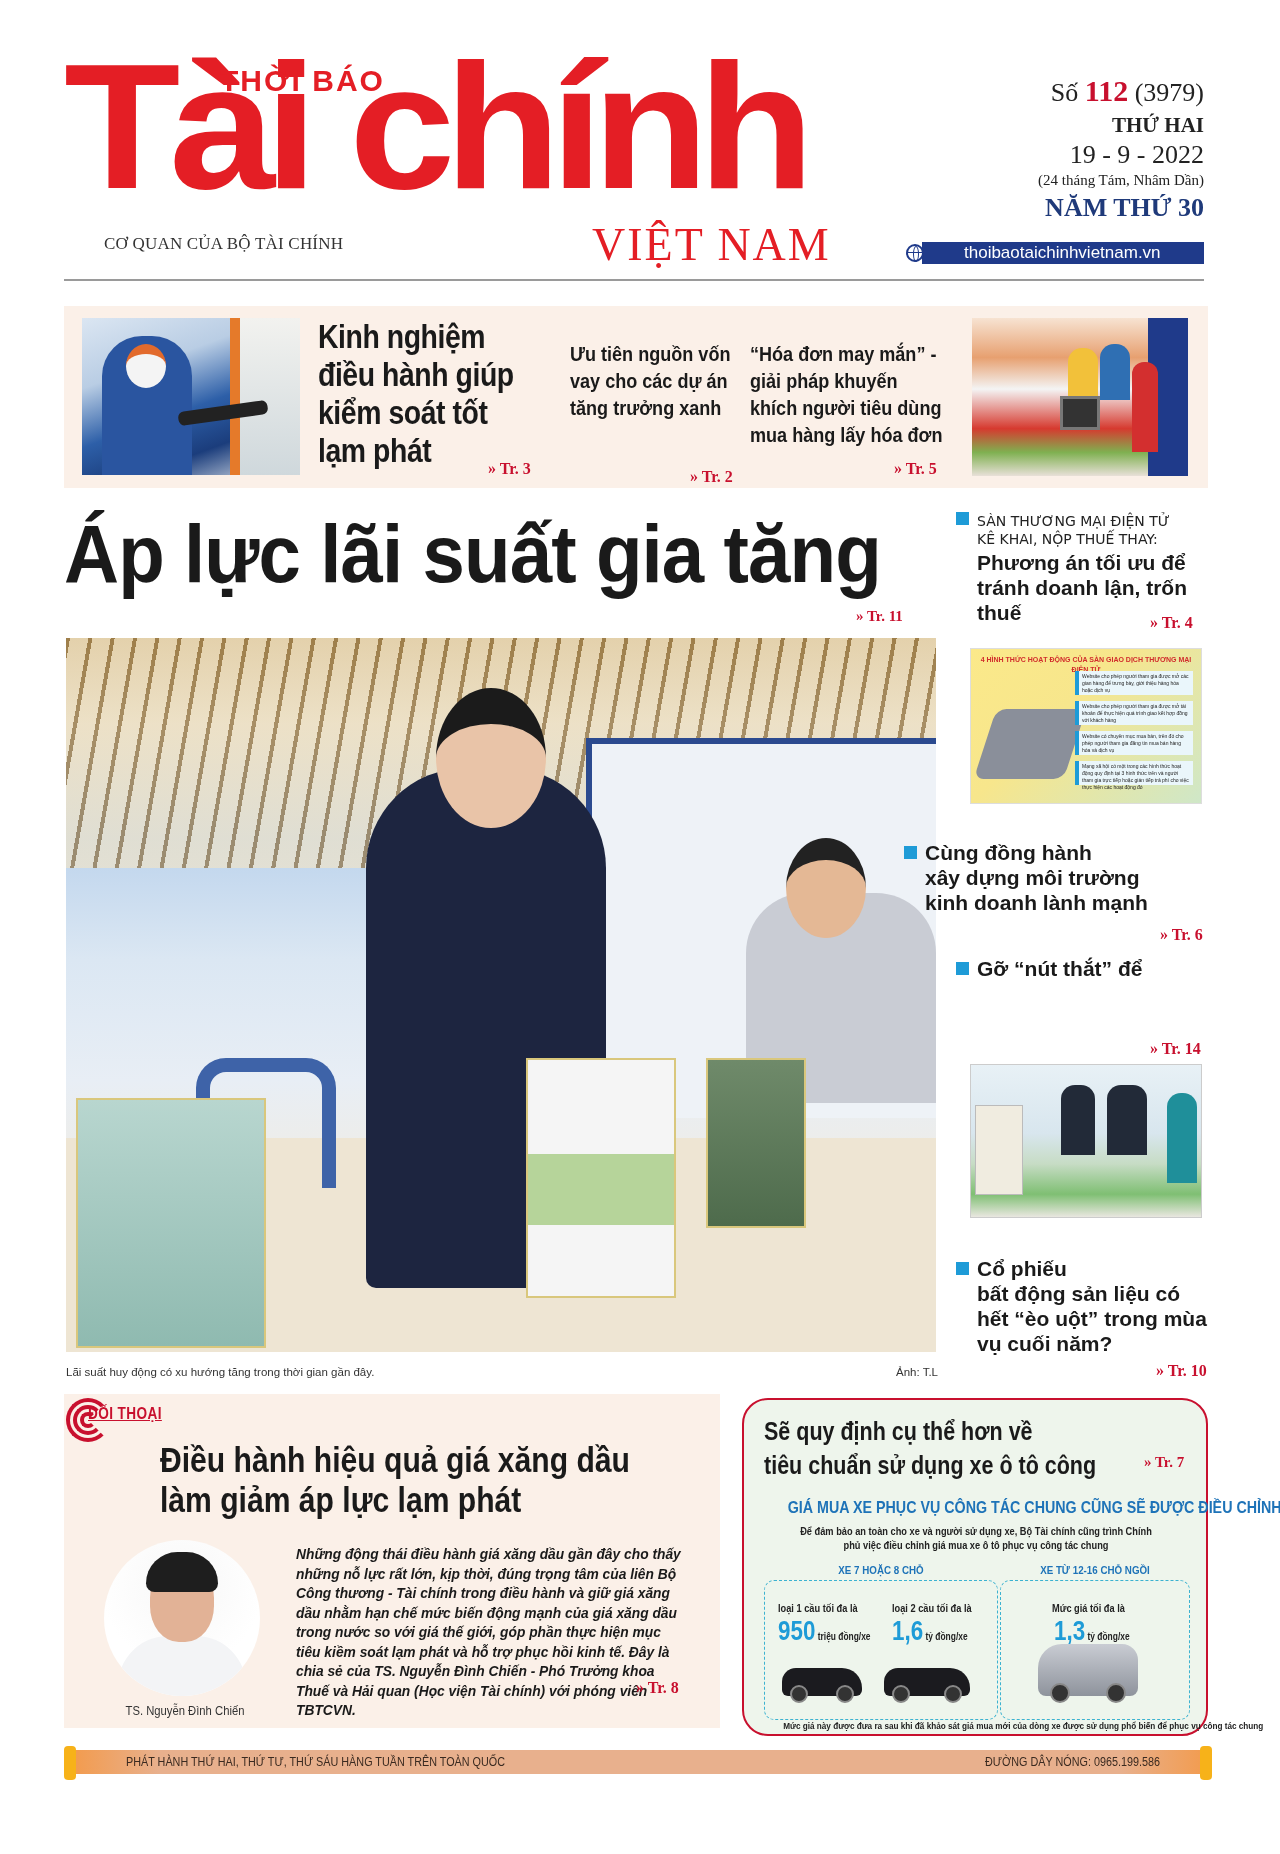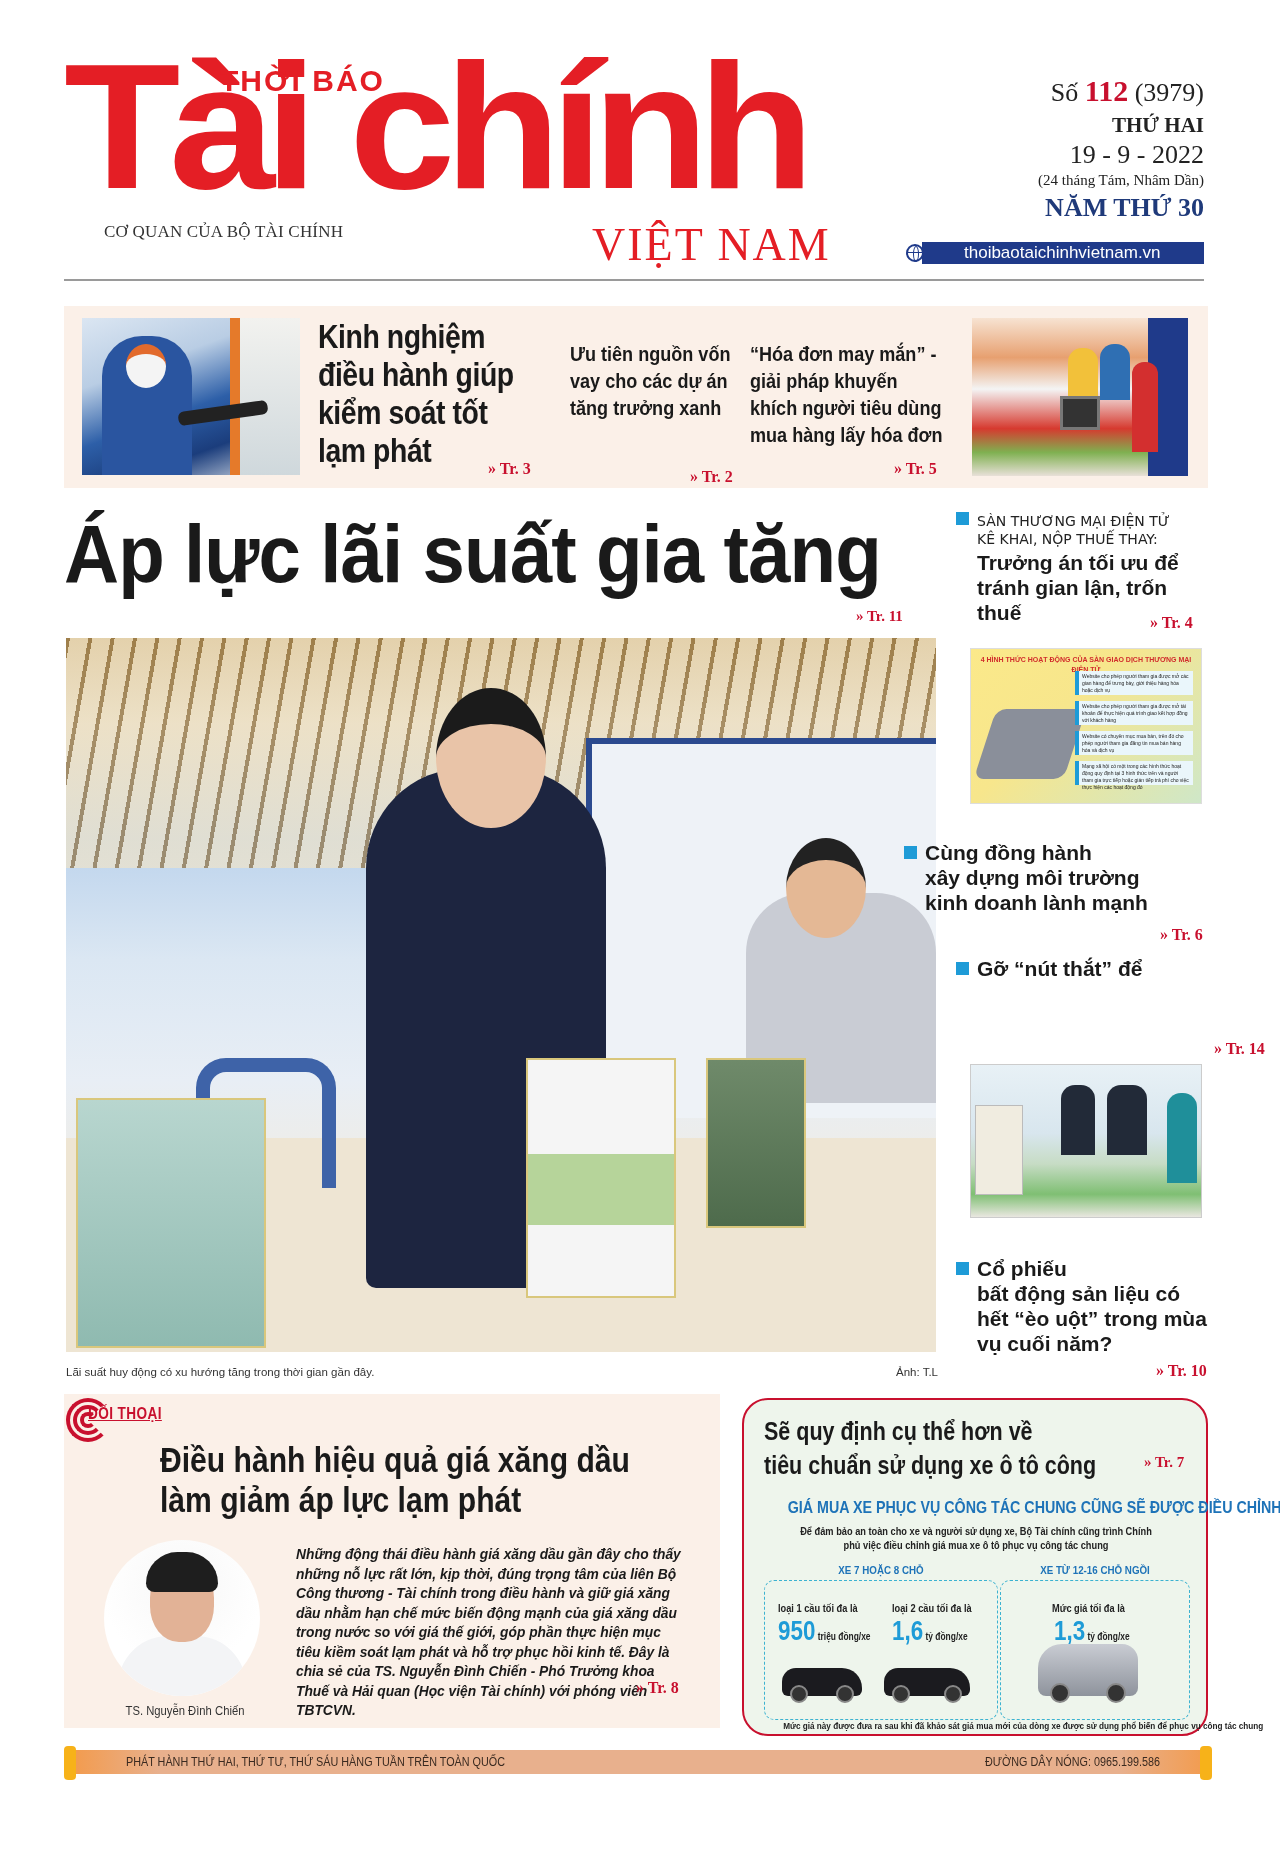--- a/index.html
+++ b/index.html
@@ -4,21 +4,21 @@
 <style>
   * { box-sizing: border-box; margin: 0; padding: 0; }
   html, body { width: 1280px; height: 1854px; background: #ffffff; overflow: hidden; }
   body { position: relative; font-family: "Liberation Sans", sans-serif; color: #1a1a1a; }
   .abs { position: absolute; }
 
   
   .mast-thoibao { left: 220px; top: 64px; font-family: "Liberation Sans", sans-serif; font-weight: 900; font-size: 30px; color: #e41e25; letter-spacing: 2px; }
   .mast-title { left: 64px; top: 38px; font-family: "Liberation Sans", sans-serif; font-weight: 900; font-size: 178px; line-height: 1; color: #e41e25; letter-spacing: -10px; transform: scaleX(1.07); transform-origin: left top; }
   .mast-vietnam { left: 592px; top: 222px; font-family: "Liberation Serif", serif; font-size: 46px; color: #e41e25; letter-spacing: 2px; line-height: 1; }
-  .mast-agency { left: 104px; top: 222px; font-family: "Liberation Serif", serif; font-size: 17px; color: #333; letter-spacing: 0.2px; }
+  .mast-agency { left: 104px; top: 234px; font-family: "Liberation Serif", serif; font-size: 17px; color: #333; letter-spacing: 0.2px; }
   .mast-rule { left: 64px; top: 279px; width: 1140px; height: 2px; background: #9a9a9a; }
 
   .issue-box { right: 76px; top: 76px; width: 260px; text-align: right; font-family: "Liberation Serif", serif; color: #222; }
   .issue-line1 { font-size: 26px; line-height: 30px; }
   .issue-num { color: #c8102e; font-weight: bold; font-size: 30px; }
   .issue-day { font-size: 21px; font-weight: bold; line-height: 30px; margin-top: 2px; }
   .issue-date { font-size: 26px; line-height: 30px; }
   .issue-lunar { font-size: 15px; line-height: 20px; }
   .issue-year { font-size: 26px; font-weight: bold; color: #1f3a7a; line-height: 32px; margin-top: 2px; }
   .website { right: 76px; top: 242px; width: 282px; height: 22px; background: #1f3a8a; display: flex; align-items: center; padding-left: 6px; }
@@ -86,21 +86,21 @@
   .side-graphic .g-title { font-size: 7px; font-weight: bold; color: #d12c2c; text-align: center; line-height: 10px; }
   .side-graphic .g-box { position: absolute; right: 8px; width: 118px; height: 24px; background: #eaf6fb; border-left: 4px solid #1e9bd7; font-size: 5px; color: #222; padding: 2px 3px; line-height: 7px; }
   .side-graphic .g-phone { position: absolute; left: 14px; top: 60px; width: 90px; height: 70px; background: #8a8f9a; border-radius: 10px; transform: skewX(-18deg); }
   .side-graphic .g-box1 { top: 22px; } .side-graphic .g-box2 { top: 52px; } .side-graphic .g-box3 { top: 82px; } .side-graphic .g-box4 { top: 112px; }
 
   .side2 { left: 904px; top: 840px; width: 256px; font-weight: bold; font-size: 21px; line-height: 25px; color: #1a1a1a; }
   .side2 .cont { padding-left: 21px; display: block; }
   .ref-s2 { left: 1160px; top: 926px; }
   .side3 { left: 956px; top: 956px; width: 256px; font-weight: bold; font-size: 21px; line-height: 25px; color: #1a1a1a; }
   .side3 .cont { padding-left: 21px; display: block; }
-  .ref-s3 { left: 1214px; top: 1040px; }
+  .ref-s3 { left: 1150px; top: 1040px; }
   .side-photo { left: 970px; top: 1064px; width: 232px; height: 154px;
     background: linear-gradient(180deg, #e8f1f6 0%, #d8e6ee 45%, #c7dcc5 65%, #7fbf73 85%, #e9e7e0 100%); border: 1px solid #ccc; }
   .side-photo .tower { position: absolute; left: 4px; top: 40px; width: 48px; height: 90px; background: #f0ece0; border: 1px solid #bbb; }
   .side-photo .suit { position: absolute; top: 20px; width: 34px; height: 70px; background: #222a38; border-radius: 14px 14px 0 0; }
   .side-photo .suit.a { left: 90px; } .side-photo .suit.b { left: 136px; width: 40px; }
   .side-photo .girl { position: absolute; left: 196px; top: 28px; width: 30px; height: 90px; background: #1f8f9a; border-radius: 14px 14px 0 0; }
   .side4 { left: 956px; top: 1256px; width: 256px; font-weight: bold; font-size: 21px; line-height: 25px; color: #1a1a1a; }
   .side4 .cont { padding-left: 21px; display: block; }
   .ref-s4 { left: 1156px; top: 1362px; }
 
@@ -215,21 +215,21 @@
   <div class="stack s3"></div>
 </div>
 <div class="abs caption">Lãi suất huy động có xu hướng tăng trong thời gian gần đây.</div>
 <div class="abs credit">Ảnh: T.L</div>
 
 <div class="abs side1">
   <div class="kicker">
     <span class="bullet"></span><span>SÀN THƯƠNG MẠI ĐIỆN TỬ</span>
     <span class="indent">KÊ KHAI, NỘP THUẾ THAY:</span>
   </div>
-  <div class="title">Trưởng án tối ưu để tránh gian lận, trốn thuế</div>
+  <div class="title">Phương án tối ưu để tránh doanh lận, trốn thuế</div>
 </div>
 <div class="abs page-ref ref-s1">» Tr. 4</div>
 
 <div class="abs side-graphic">
   <div class="g-title">4 HÌNH THỨC HOẠT ĐỘNG CỦA SÀN GIAO DỊCH THƯƠNG MẠI ĐIỆN TỬ</div>
   <div class="g-phone"></div>
   <div class="g-box g-box1">Website cho phép người tham gia được mở các gian hàng để trưng bày, giới thiệu hàng hóa hoặc dịch vụ</div>
   <div class="g-box g-box2">Website cho phép người tham gia được mở tài khoản để thực hiện quá trình giao kết hợp đồng với khách hàng</div>
   <div class="g-box g-box3">Website có chuyên mục mua bán, trên đó cho phép người tham gia đăng tin mua bán hàng hóa và dịch vụ</div>
   <div class="g-box g-box4">Mạng xã hội có một trong các hình thức hoạt động quy định tại 3 hình thức trên và người tham gia trực tiếp hoặc gián tiếp trả phí cho việc thực hiện các hoạt động đó</div>

